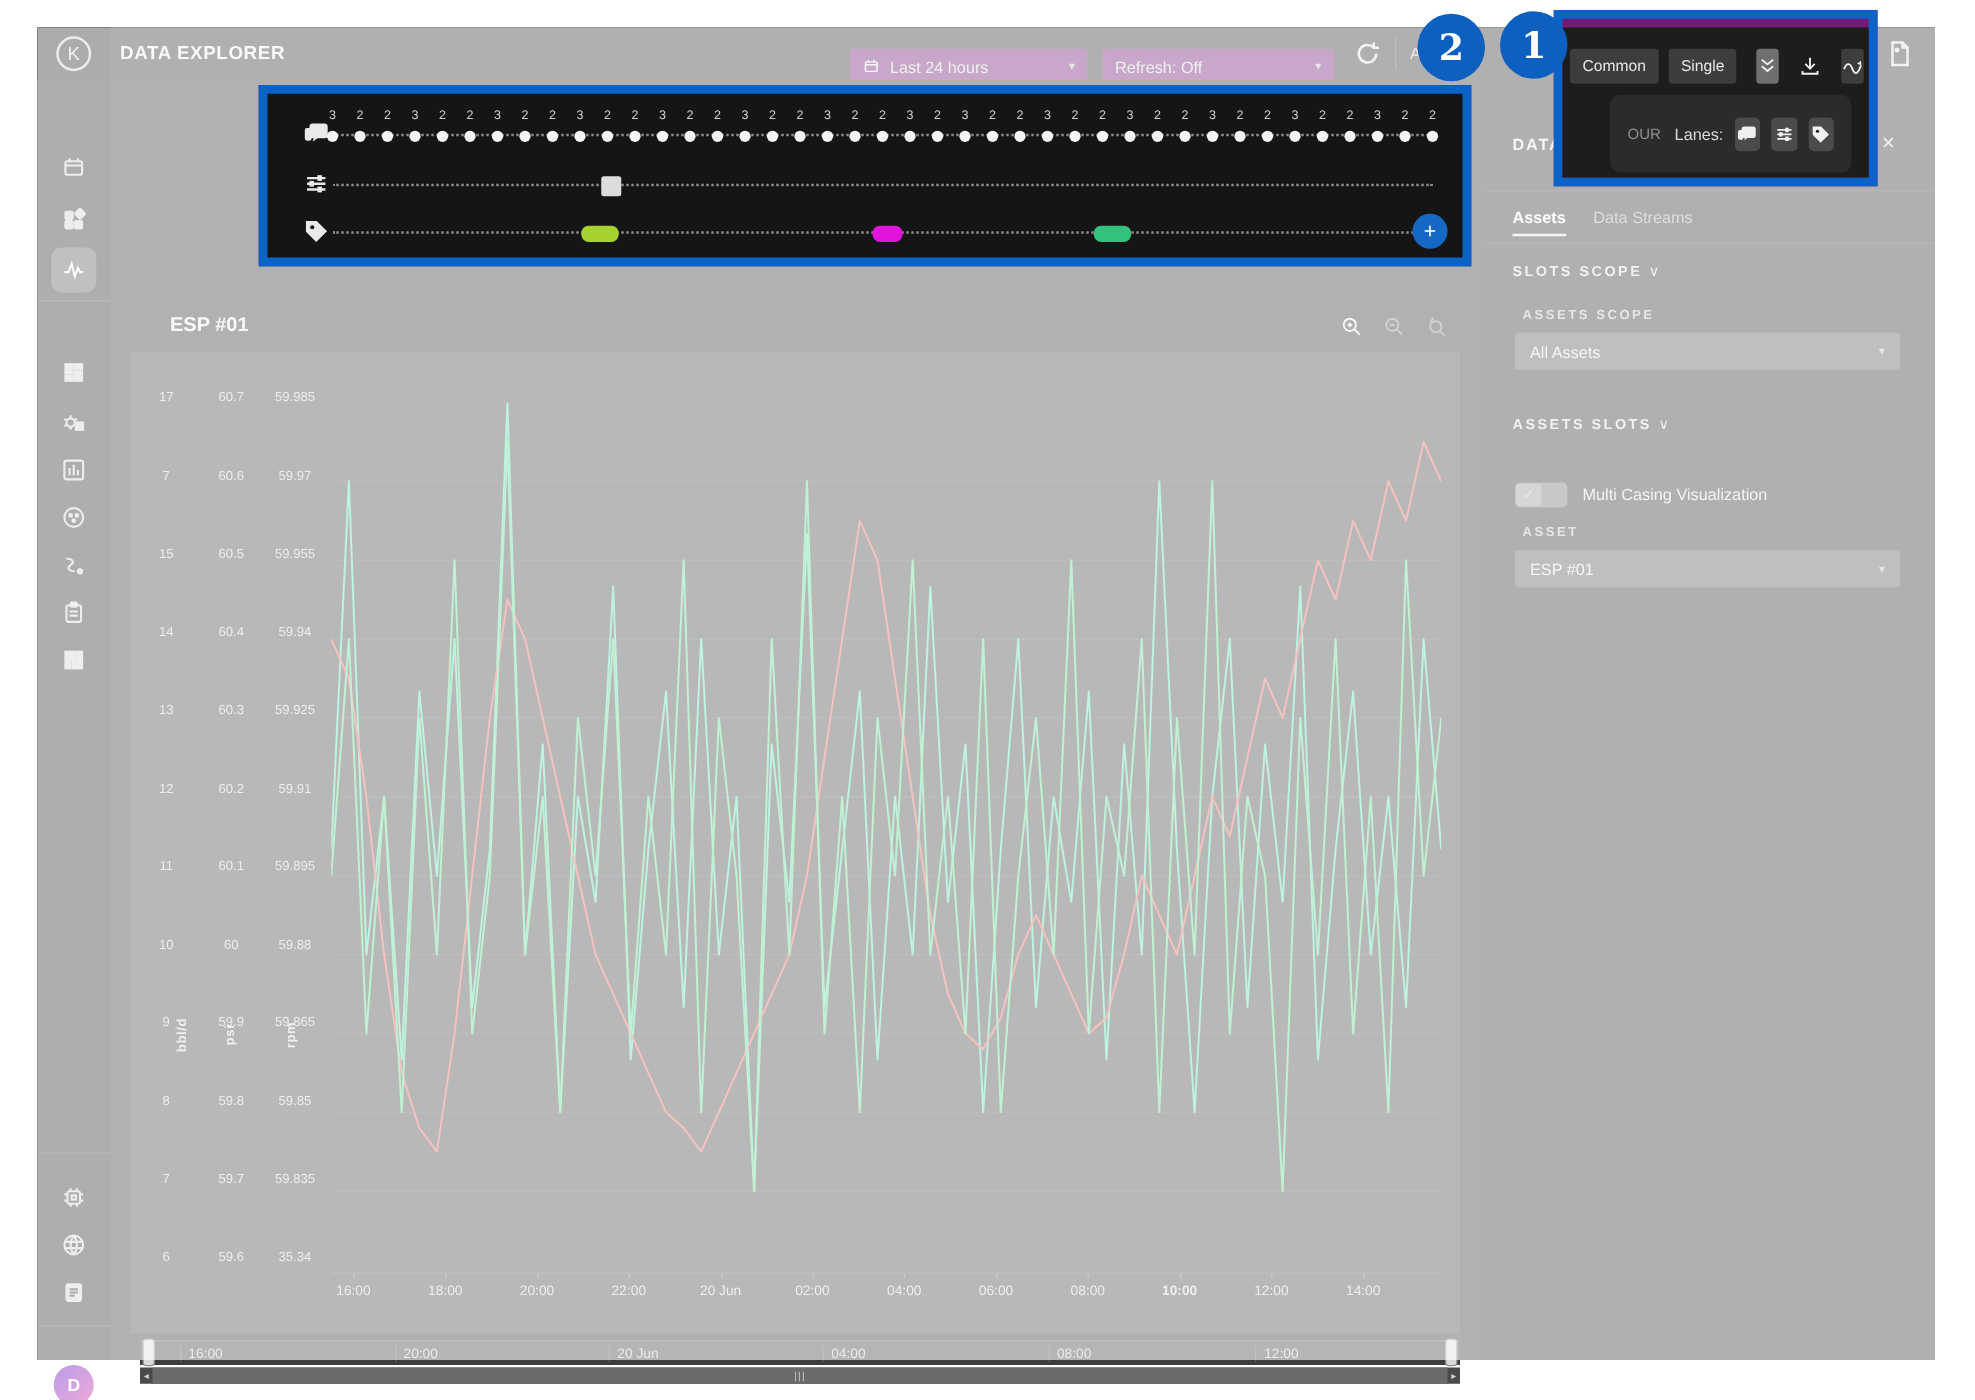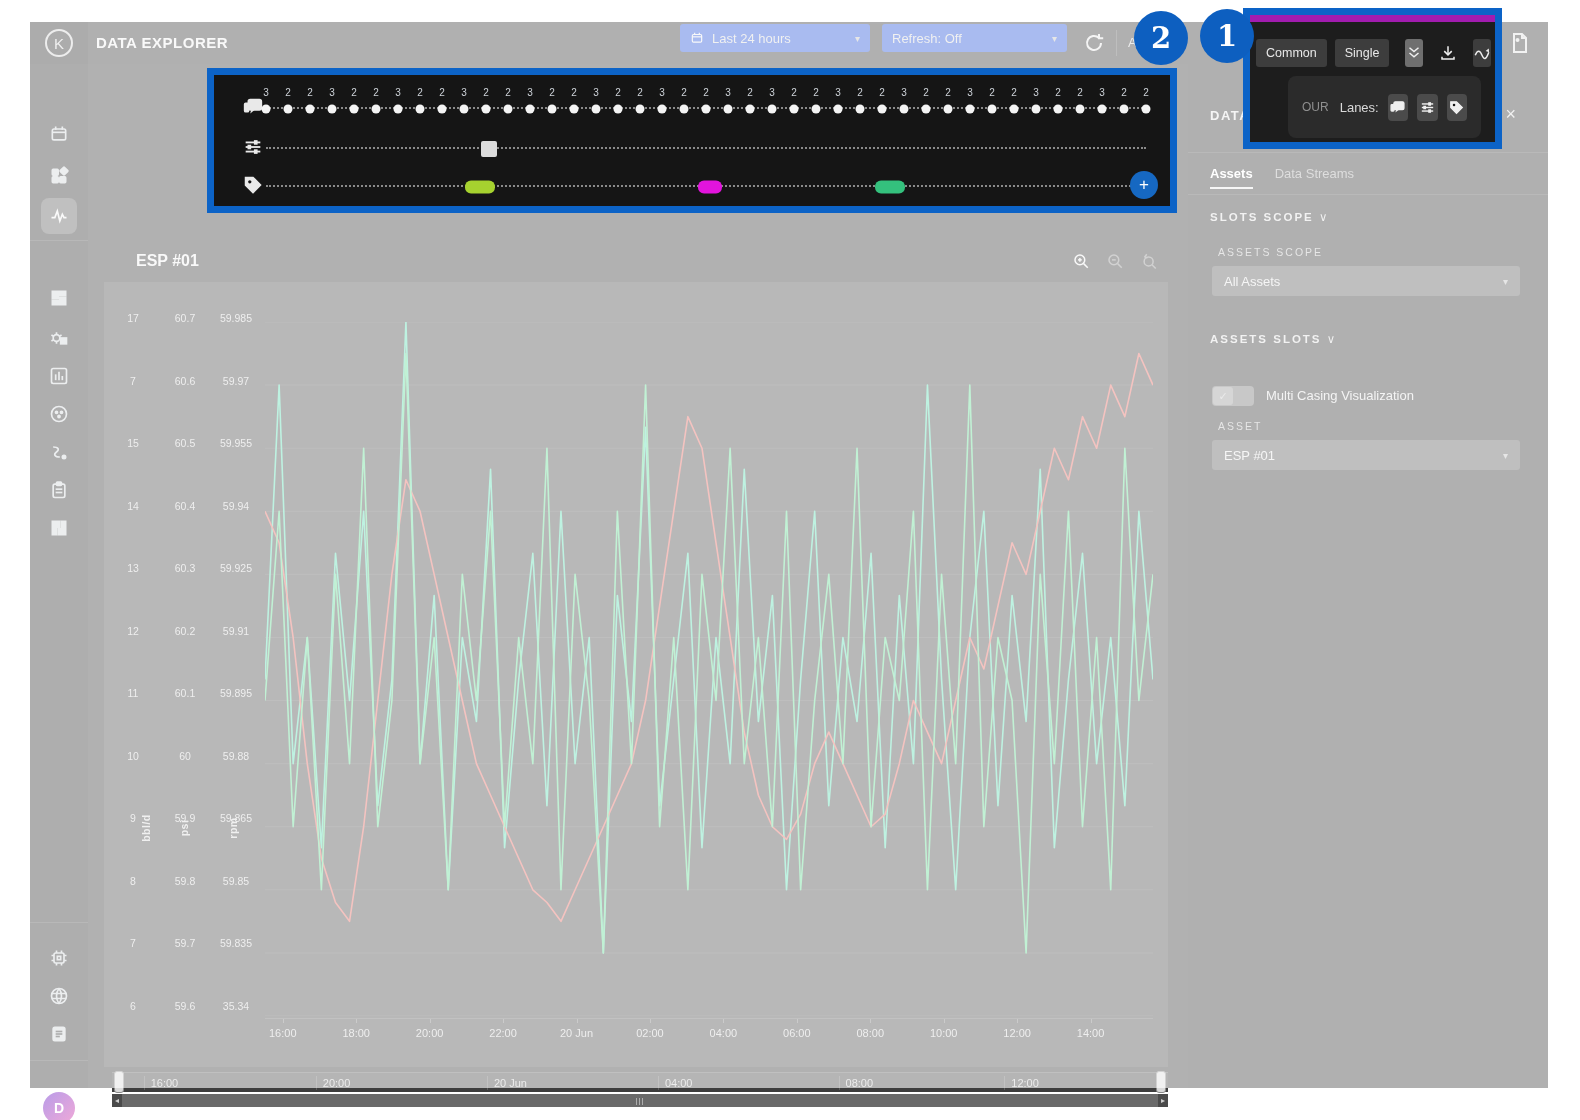--- a/index.html
+++ b/index.html
@@ -4,21 +4,21 @@
 <style>
   * { margin:0; padding:0; box-sizing:border-box; }
   html,body { width:1580px; height:1120px; background:#ffffff; font-family:"Liberation Sans",sans-serif; overflow:hidden; }
   #app { position:absolute; left:30px; top:22px; width:1518px; height:1066px; background:#333333; }
 
   
   #topbar { position:absolute; left:0; top:0; width:100%; height:42px; background:#303030; }
   #logo-cell { position:absolute; left:0; top:0; width:58px; height:42px; background:#272727; display:flex; align-items:center; justify-content:center; }
   #logo-circle { width:28px; height:28px; border:2px solid #cfcfcf; border-radius:50%; color:#d7d7d7; font-size:15px; display:flex; align-items:center; justify-content:center; }
   #app-title { position:absolute; left:66px; top:12px; color:#f0f0f0; font-size:15px; font-weight:bold; letter-spacing:.5px; }
-  .tb-select { position:absolute; top:2px; height:28px; background:#1d4ed8; border-radius:3px; color:#d9d9d9; font-size:13px; display:flex; align-items:center; padding:0 10px; gap:8px;justify-content:center; }
+  .tb-select { position:absolute; top:17px; height:28px; background:#701a75; border-radius:3px; color:#d9d9d9; font-size:13px; display:flex; align-items:center; padding:0 10px; gap:8px;justify-content:center; }
   .tb-caret { margin-left:auto; font-size:10px; color:#bdbdbd; }
   #tb-range { left:650px; width:190px; }
   #tb-refresh { left:852px; width:185px; }
   #tb-refresh-icon { position:absolute; left:1052px; top:9px; width:24px; height:24px; color:#e3e3e3; }
   .tb-divider { position:absolute; top:8px; width:1px; height:26px; background:#565656; }
   #tb-axis-label { position:absolute; left:1098px; top:13px; color:#cfcfcf; font-size:13px; }
   #tb-file-icon { position:absolute; left:1478px; top:9px; width:24px; height:24px; color:#dddddd; }
 
   
   #sidebar { position:absolute; left:0; top:42px; width:58px; bottom:0; background:#2b2b2b; }
@@ -57,21 +57,21 @@
 
   
   #rpanel { position:absolute; right:0; top:42px; width:360px; bottom:0; background:#303030; }
   #rp-title { position:absolute; left:22px; top:44px; color:#e4e4e4; font-size:13px; font-weight:bold; letter-spacing:1.5px; }
   #rp-close { position:absolute; right:32px; top:40px; color:#d9d9d9; font-size:18px; }
   #rp-tabs { position:absolute; left:22px; top:102px; display:flex; gap:22px; font-size:13px; }
   #rp-tabs .tab { color:#a9a9a9; padding-bottom:6px; }
   #rp-tabs .tab.active { color:#ffffff; font-weight:bold; border-bottom:2px solid #e8e8e8; }
   .rp-divider { position:absolute; left:0; width:100%; height:1px; background:#474747; }
   .rp-section { position:absolute; left:22px; color:#dcdcdc; font-size:11.5px; font-weight:bold; letter-spacing:2px; }
-  .rp-label { position:absolute; left:30px; color:#bfbfbf; font-size:10.5px; font-weight:normal; letter-spacing:2px; }
+  .rp-label { position:absolute; left:30px; color:#bfbfbf; font-size:10.5px; font-weight:bold; letter-spacing:2px; }
   .rp-select { position:absolute; left:24px; right:28px; height:30px; background:#575757; border-radius:3px; color:#e6e6e6; font-size:13px; display:flex; align-items:center; padding:0 12px; }
   .rp-select .tb-caret { margin-left:auto; }
   #toggle { position:absolute; left:24px; top:322px; width:42px; height:20px; background:#6e6e6e; border-radius:4px; }
   #toggle-knob { position:absolute; left:1px; top:1px; width:20px; height:18px; background:#949494; border-radius:3px; color:#c9c9c9; font-size:11px; text-align:center; line-height:18px; }
   #toggle-label { position:absolute; left:78px; top:324px; color:#e2e2e2; font-size:13px; }
 
   
   #dim { position:absolute; left:0; top:0; width:100%; height:100%; background:rgba(255,255,255,.62); z-index:50; }
 
   
@@ -79,21 +79,21 @@
   .lane-row { position:absolute; left:0; width:100%; }
   .lane-icon { position:absolute; left:28px; width:22px; height:22px; color:#e9e9e9; }
   .lane-line { position:absolute; left:52px; right:24px; border-top:2px dotted rgba(255,255,255,.5); }
   .lane-dot { position:absolute; width:9px; height:9px; border-radius:50%; background:#f4f4f4; transform:translate(-50%,-50%); }
   .lane-num { position:absolute; transform:translateX(-50%); color:#cdd2d8; font-size:10px; top:-22px; }
   .settings-marker { position:absolute; width:16px; height:16px; background:#dcdcdc; border-radius:2px; transform:translate(-50%,-50%); }
   .tag-marker { position:absolute; height:13px; border-radius:6px; transform:translate(-50%,-50%); }
   #lane-plus { position:absolute; right:12px; top:96px; width:28px; height:28px; border-radius:50%; background:#1668c2; color:#ffffff; font-size:17px; text-align:center; line-height:27px; }
 
   
-  #region1 { position:absolute; left:1243px; top:8px; width:259px; height:141px; border:7px solid #0c63c7; background:#a21caf; z-index:61; }
+  #region1 { position:absolute; left:1243px; top:8px; width:259px; height:141px; border:7px solid #0c63c7; background:#701a75; z-index:61; }
   #r1-backdrop { position:absolute; left:0; top:7px; right:0; bottom:0; background:#1d1d1d; }
   #r1-toolbar { position:absolute; left:6px; top:16px; right:4px; height:30px; display:flex; align-items:center; gap:8px; }
   .r1-btn { height:28px; background:#3d3d3d; border-radius:3px; color:#e8e8e8; font-size:12.5px; display:flex; align-items:center; justify-content:center; padding:0 10px; }
   .r1-btn.icon-btn { width:34px; padding:0; }
   .r1-btn.lit { background:#6f6f6f; }
   .r1-sep { width:1px; height:24px; background:#4d4d4d; }
   .r1-icon { width:18px; height:18px; color:#efefef; }
   #r1-popup { position:absolute; left:38px; top:54px; width:193px; height:62px; background:rgba(44,44,44,.92); border-radius:8px; display:flex; align-items:center; padding:0 14px; gap:9px; }
   #r1-frag { color:#8f8f8f; font-size:12px; margin-right:2px; }
   #r1-lanes-label { color:#dadada; font-size:13px; }
@@ -402,21 +402,21 @@
           <span style="left: 35.08%;">20 Jun</span>
           <i style="left: 43.35%;"></i>
           <span style="left: 43.35%;">02:00</span>
           <i style="left: 51.62%;"></i>
           <span style="left: 51.62%;">04:00</span>
           <i style="left: 59.89%;"></i>
           <span style="left: 59.89%;">06:00</span>
           <i style="left: 68.16%;"></i>
           <span style="left: 68.16%;">08:00</span>
           <i style="left: 76.43%;"></i>
-          <span style="left: 76.43%;">10:00</span>
+          <span style="left: 76.43%; font-weight: bold;">10:00</span>
           <i style="left: 84.7%;"></i>
           <span style="left: 84.7%;">12:00</span>
           <i style="left: 92.97%;"></i>
           <span style="left: 92.97%;">14:00</span>
         </div>
     </div>
 
     <div id="timeline">
       <div class="tl-handle" style="left:2px"></div>
       <div class="tl-handle" style="right:2px"></div>

